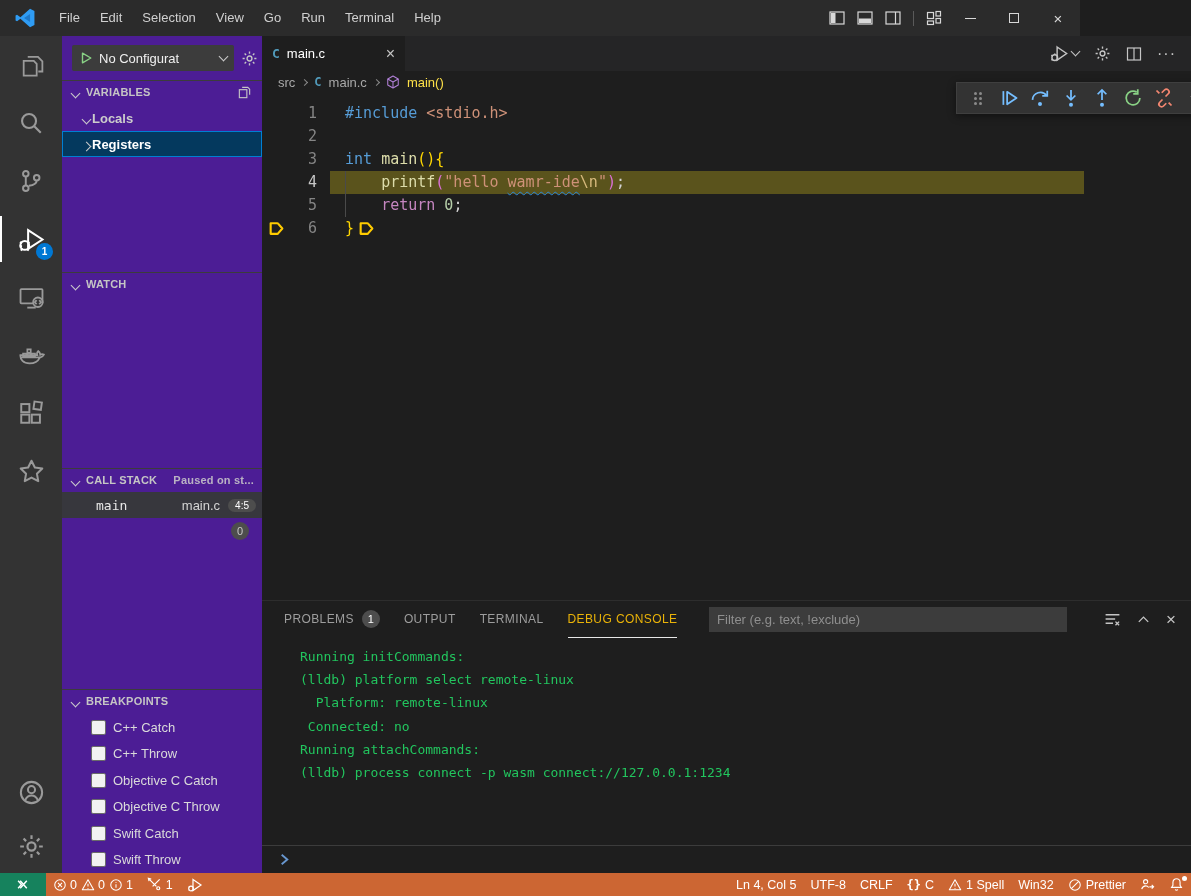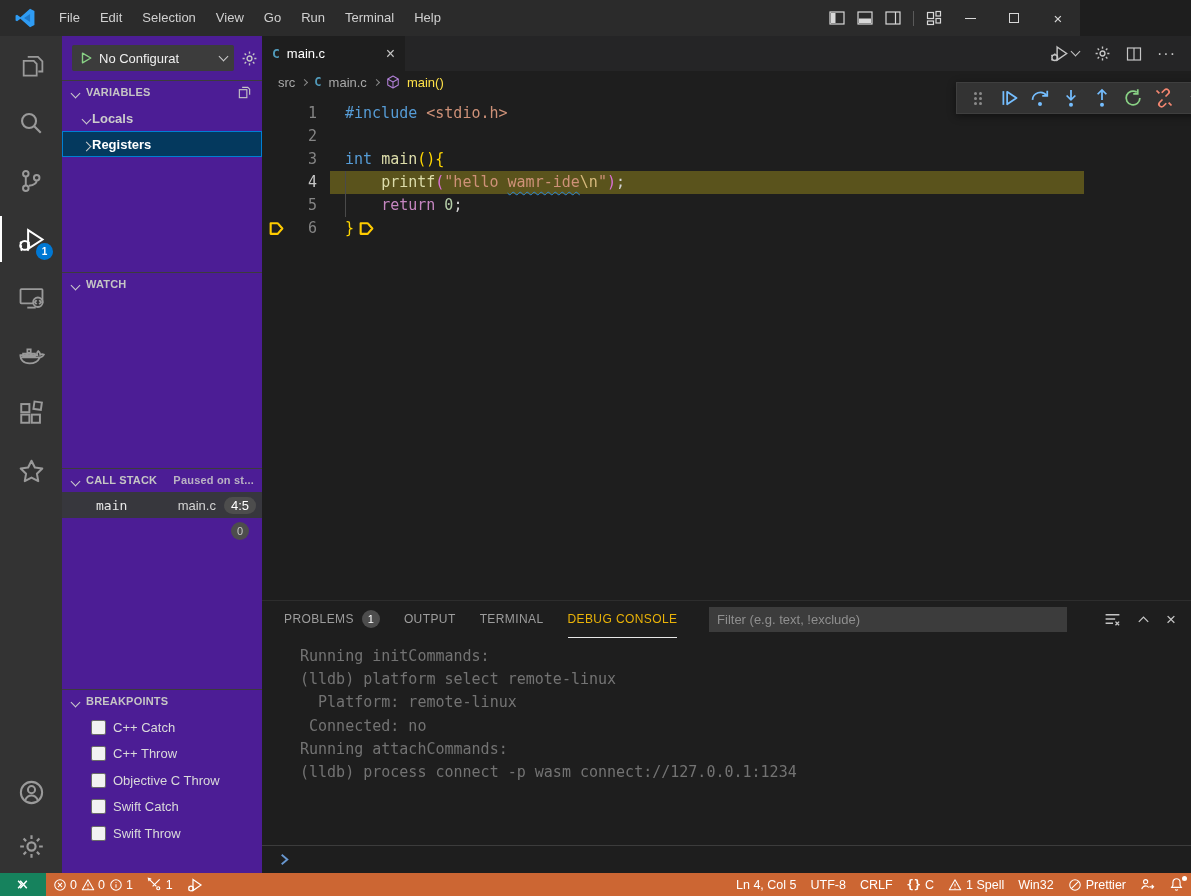--- a/index.html
+++ b/index.html
@@ -58,21 +58,21 @@
   .tree-row.selected { background:#04395e; outline:1px solid #007fd4; outline-offset:-1px; color:#ffffff; }
   .vars-list { position:absolute; top:69px; left:0; right:0; }
   .hdr-actions { margin-left:auto; padding-right:10px; display:flex; gap:8px; font-weight:normal; }
   .cs-status { margin-left:auto; padding-right:8px; font-size:11px; color:#cccccc; opacity:.85; white-space:nowrap; }
   .cs-row { position:absolute; top:456px; left:0; right:0; height:26px; background:#37373d;
             display:flex; align-items:center; padding:0 6px 0 34px;
             font-family:"DejaVu Sans Mono","Liberation Mono",monospace; font-size:13px; }
   .cs-fn { color:#e8e8e8; }
   .cs-file { margin-left:auto; color:#d4d4d4; font-family:"Liberation Sans",sans-serif; }
   .cs-pos { margin-left:8px; background:#4d4d4d; color:#ffffff; border-radius:10px; padding:1px 7px;
-            font-size:13px; font-family:"Liberation Sans",sans-serif; }
+            font-size:10px; font-family:"Liberation Sans",sans-serif; }
   .cs-row2 { position:absolute; top:482px; left:0; right:0; height:26px; display:flex;
              align-items:center; justify-content:flex-end; padding-right:13px; }
   .cs-badge { width:18px; height:18px; border-radius:50%; background:#4d4d4d; color:#c8c8c8;
               font-size:11px; display:flex; align-items:center; justify-content:center; }
   .bp-list { position:absolute; top:678px; left:0; right:0; }
   .bp-row { height:26.5px; display:flex; align-items:center; padding-left:29px; color:#dadada; }
   .bp-check { width:15px; height:15px; background:#f2f2f2; border:1px solid #6a6a6a; border-radius:2px;
               margin-right:7px; flex:none; }
 
   
@@ -118,22 +118,22 @@
           color:#9d9d9d; border-bottom:1px solid transparent; }
   .ptab.active { color:#eab308; border-bottom-color:#e7e7e7; }
   .pbadge { width:18px; height:18px; border-radius:50%; background:#4d4d4d; color:#ffffff;
             font-size:11px; display:flex; align-items:center; justify-content:center; letter-spacing:0; }
   .filter-wrap { margin-left:auto; display:flex; align-items:center; }
   .filter-input { width:358px; height:25px; background:#3c3c3c; border:none; outline:none;
                   color:#cccccc; font-size:13px; padding:0 8px; font-family:"Liberation Sans",sans-serif; }
   .filter-input::placeholder { color:#8f8f8f; }
   .panel-actions { display:flex; align-items:center; gap:15px; padding:0 15px 0 13px; }
   .console { position:absolute; top:37px; left:0; right:0; bottom:28px; padding:7px 0 0 38px;
-             font-family:"DejaVu Sans Mono","Liberation Mono",monospace; font-size:15px;
-             line-height:23.2px; color:#737373; overflow:hidden; }
+             font-family:"DejaVu Sans Mono","Liberation Mono",monospace; font-size:13px;
+             line-height:23.2px; color:#22c55e; overflow:hidden; }
   .console-line { white-space:pre; }
   .prompt-row { position:absolute; left:0; right:0; bottom:0; height:28px; border-top:1px solid #3c3c3c;
                 display:flex; align-items:center; padding-left:15px; }
 
   
   .statusbar { position:absolute; left:0; bottom:0; width:1191px; height:23px;
                background:var(--status-bg,#cc6633); color:#ffffff; display:flex; align-items:center;
                font-size:12.5px; }
   .remote { width:46px; height:23px; background:var(--remote-bg,#16825d); display:flex;
             align-items:center; justify-content:center; flex:none; }
@@ -338,20 +338,24 @@
       <div class="bp-row">
         <span class="bp-check"></span>
         <span class="bp-label">C++ Catch</span>
       </div>
 
       <div class="bp-row">
         <span class="bp-check"></span>
         <span class="bp-label">C++ Throw</span>
       </div>
 
+      <div class="bp-row">
+        <span class="bp-check"></span>
+        <span class="bp-label">Objective C Catch</span>
+      </div>
 
       <div class="bp-row">
         <span class="bp-check"></span>
         <span class="bp-label">Objective C Throw</span>
       </div>
 
       <div class="bp-row">
         <span class="bp-check"></span>
         <span class="bp-label">Swift Catch</span>
       </div>

